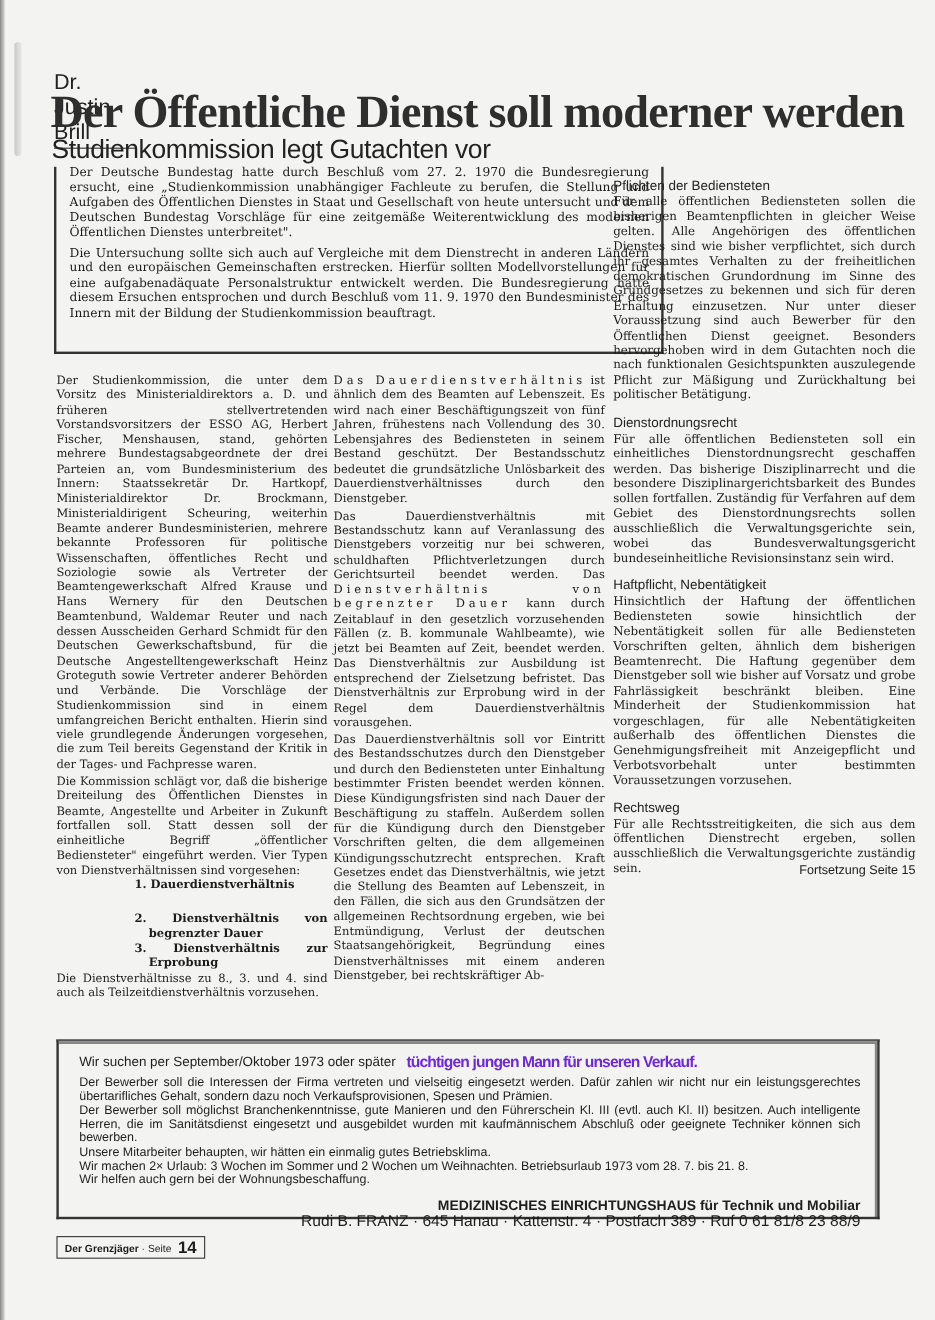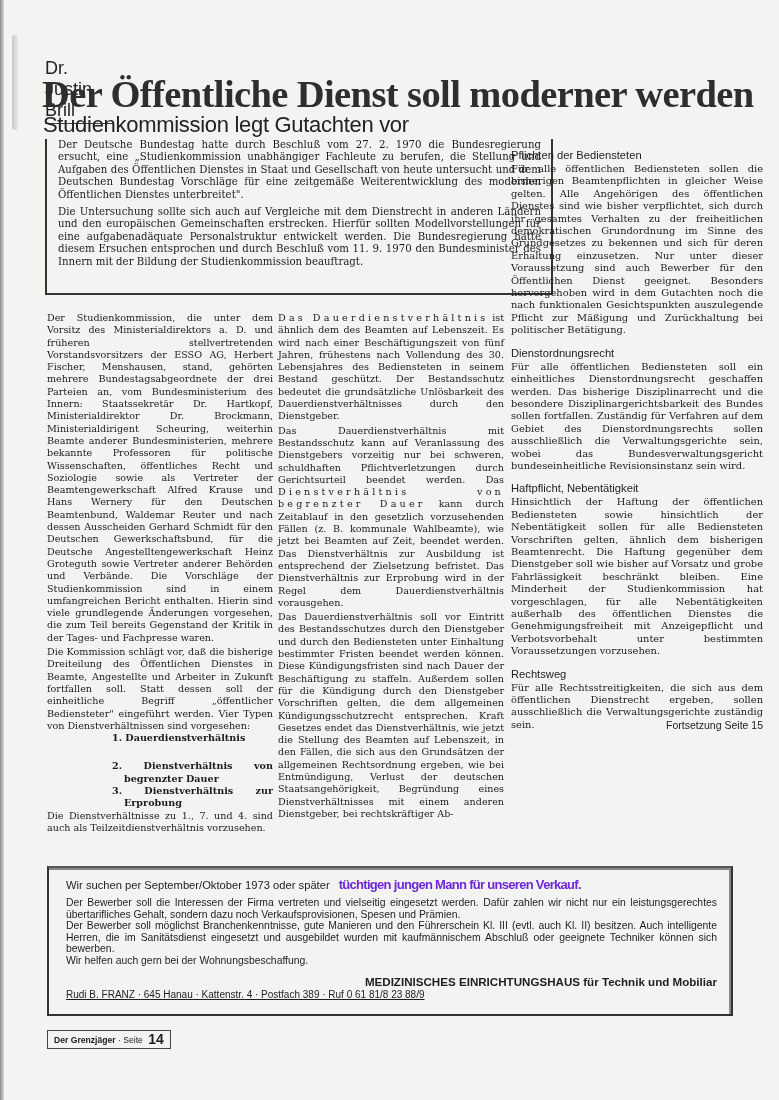--- a/index.html
+++ b/index.html
@@ -70,21 +70,21 @@
     padding: 7px 14px 0 17px; color: #1e1e1e;
   }
   .ad-head { white-space: nowrap; line-height: 20px; height: 22px; }
   .ad-head .small { font-size: 11.2px; vertical-align: middle; }
   .ad-head .big {
     font-size: 13px; font-weight: bold; letter-spacing: -0.7px; margin-left: 9px;
     vertical-align: middle; color: #6d28d9;
   }
   .ad-box p { margin: 0; text-align: justify; }
   .ad-firm { text-align: right; margin-top: 8px; font-weight: bold; font-size: 11.6px; line-height: 13px; }
-  .ad-addr { font-size: 10px; line-height: 13px; text-decoration: underline; }
+  .ad-addr { text-align: right; font-size: 13px; line-height: 13px; }
   .footer {
     position: absolute; left: 47px; top: 1030px; height: 17px;
     border: 1px solid #444; padding: 0 6px 0 6px;
     font-family: "Liberation Sans", sans-serif; font-size: 8.6px; line-height: 17px;
     white-space: nowrap;
   }
   .footer .num { font-size: 14px; font-weight: bold; margin-left: 3px; vertical-align: -1px; }
   .footer .brand { font-weight: bold; }
 </style>
 </head>
@@ -105,21 +105,21 @@
 <div class="col col-left">
   <p>Der Studienkommission, die unter dem Vorsitz des Ministerialdirektors a. D. und früheren stellvertretenden Vorstandsvorsitzers der ESSO AG, Herbert Fischer, Menshausen, stand, gehörten mehrere Bundestagsabgeordnete der drei Parteien an, vom Bundesministerium des Innern: Staatssekretär Dr. Hartkopf, Ministerialdirektor Dr. Brockmann, Ministerialdirigent Scheuring, weiterhin Beamte anderer Bundesministerien, mehrere bekannte Professoren für politische Wissenschaften, öffentliches Recht und Soziologie sowie als Vertreter der Beamtengewerkschaft Alfred Krause und Hans Wernery für den Deutschen Beamtenbund, Waldemar Reuter und nach dessen Ausscheiden Gerhard Schmidt für den Deutschen Gewerkschaftsbund, für die Deutsche Angestelltengewerkschaft Heinz Groteguth sowie Vertreter anderer Behörden und Verbände. Die Vorschläge der Studienkommission sind in einem umfangreichen Bericht enthalten. Hierin sind viele grundlegende Änderungen vorgesehen, die zum Teil bereits Gegenstand der Kritik in der Tages- und Fachpresse waren.</p>
   <p style="margin:0;">
     <span>Die Kommission schlägt vor, daß die bisherige Dreiteilung des Öffentlichen Dienstes in Beamte, Angestellte und Arbeiter in Zukunft fortfallen soll. Statt dessen soll der einheitliche Begriff „öffentlicher Bediensteter" eingeführt werden. Vier Typen von Dienstverhältnissen sind vorgesehen:</span>
   </p>
   <ul class="types">
     <li style="padding-left:77px;text-indent:-12px;"><span>1. Dauerdienstverhältnis</span></li>
     <li style="padding-left:77px;text-indent:-12px;margin-top:16px;"><span>2. Dienstverhältnis von begrenzter Dauer</span></li>
     <li style="padding-left:77px;text-indent:-12px;"><span>3. Dienstverhältnis zur Erprobung</span></li>
   </ul>
-  <p>Die Dienstverhältnisse zu 1., 7. und 4. sind auch als Teilzeitdienstverhältnis vorzusehen.</p>
+  <p>Die Dienstverhältnisse zu 8., 3. und 4. sind auch als Teilzeitdienstverhältnis vorzusehen.</p>
 </div>
 
 <div class="col col-mid">
   <p>
     <span class="sperr">Das Dauerdienstverhältnis</span><span> ist ähnlich dem des Beamten auf Lebenszeit. Es wird nach einer Beschäftigungszeit von fünf Jahren, frühestens nach Vollendung des 30. Lebensjahres des Bediensteten in seinem Bestand geschützt. Der Bestandsschutz bedeutet die grundsätzliche Unlösbarkeit des Dauerdienstverhältnisses durch den Dienstgeber.</span>
   </p>
   <p>
     <span>Das Dauerdienstverhältnis mit Bestandsschutz kann auf Veranlassung des Dienstgebers vorzeitig nur bei schweren, schuldhaften Pflichtverletzungen durch Gerichtsurteil beendet werden. Das </span><span class="sperr">Dienstverhältnis von begrenzter Dauer</span><span> kann durch Zeitablauf in den gesetzlich vorzusehenden Fällen (z. B. kommunale Wahlbeamte), wie jetzt bei Beamten auf Zeit, beendet werden. Das Dienstverhältnis zur Ausbildung ist entsprechend der Zielsetzung befristet. Das Dienstverhältnis zur Erprobung wird in der Regel dem Dauerdienstverhältnis vorausgehen.</span>
   </p>
   <p>Das Dauerdienstverhältnis soll vor Eintritt des Bestandsschutzes durch den Dienstgeber und durch den Bediensteten unter Einhaltung bestimmter Fristen beendet werden können. Diese Kündigungsfristen sind nach Dauer der Beschäftigung zu staffeln. Außerdem sollen für die Kündigung durch den Dienstgeber Vorschriften gelten, die dem allgemeinen Kündigungsschutzrecht entsprechen. Kraft Gesetzes endet das Dienstverhältnis, wie jetzt die Stellung des Beamten auf Lebenszeit, in den Fällen, die sich aus den Grundsätzen der allgemeinen Rechtsordnung ergeben, wie bei Entmündigung, Verlust der deutschen Staatsangehörigkeit, Begründung eines Dienstverhältnisses mit einem anderen Dienstgeber, bei rechtskräftiger Ab-</p>
@@ -138,20 +138,22 @@
     <span class="cont">Fortsetzung Seite 15</span>
   </p>
 </div>
 
 <div class="ad-box">
   <div class="ad-head">
     <span class="small">Wir suchen per September/Oktober 1973 oder später</span><span class="big">tüchtigen jungen Mann für unseren Verkauf.</span>
   </div>
   <p>Der Bewerber soll die Interessen der Firma vertreten und vielseitig eingesetzt werden. Dafür zahlen wir nicht nur ein leistungsgerechtes übertarifliches Gehalt, sondern dazu noch Verkaufsprovisionen, Spesen und Prämien.</p>
   <p>Der Bewerber soll möglichst Branchenkenntnisse, gute Manieren und den Führerschein Kl. III (evtl. auch Kl. II) besitzen. Auch intelligente Herren, die im Sanitätsdienst eingesetzt und ausgebildet wurden mit kaufmännischem Abschluß oder geeignete Techniker können sich bewerben.</p>
+  <p>Unsere Mitarbeiter behaupten, wir hätten ein einmalig gutes Betriebsklima.</p>
+  <p>Wir machen 2× Urlaub: 3 Wochen im Sommer und 2 Wochen um Weihnachten. Betriebsurlaub 1973 vom 28. 7. bis 21. 8.</p>
   <p>Wir helfen auch gern bei der Wohnungsbeschaffung.</p>
   <div class="ad-firm">MEDIZINISCHES EINRICHTUNGSHAUS für Technik und Mobiliar</div>
   <div class="ad-addr">Rudi B. FRANZ · 645 Hanau · Kattenstr. 4 · Postfach 389 · Ruf 0 61 81/8 23 88/9</div>
 </div>
 
 <div class="footer">
   <span class="brand">Der Grenzjäger</span><span> · Seite </span><span class="num">14</span>
 </div>
 
 </body></html>

